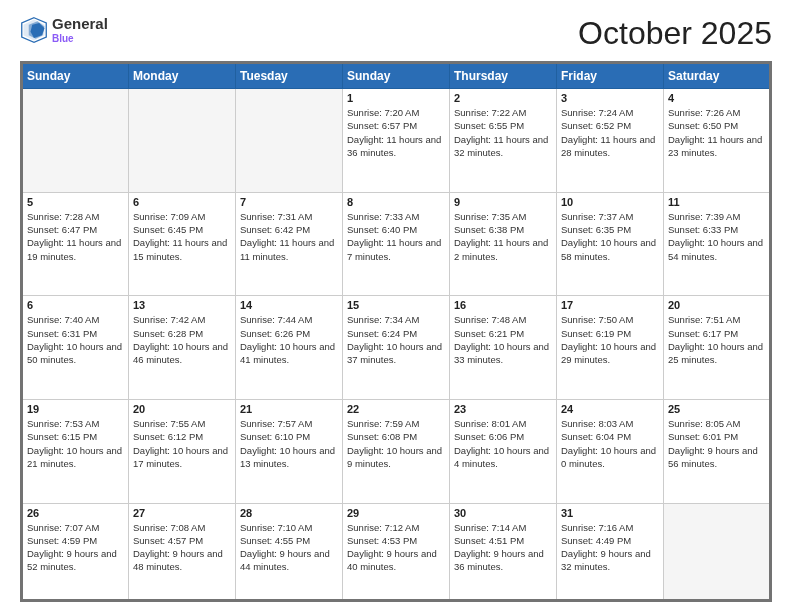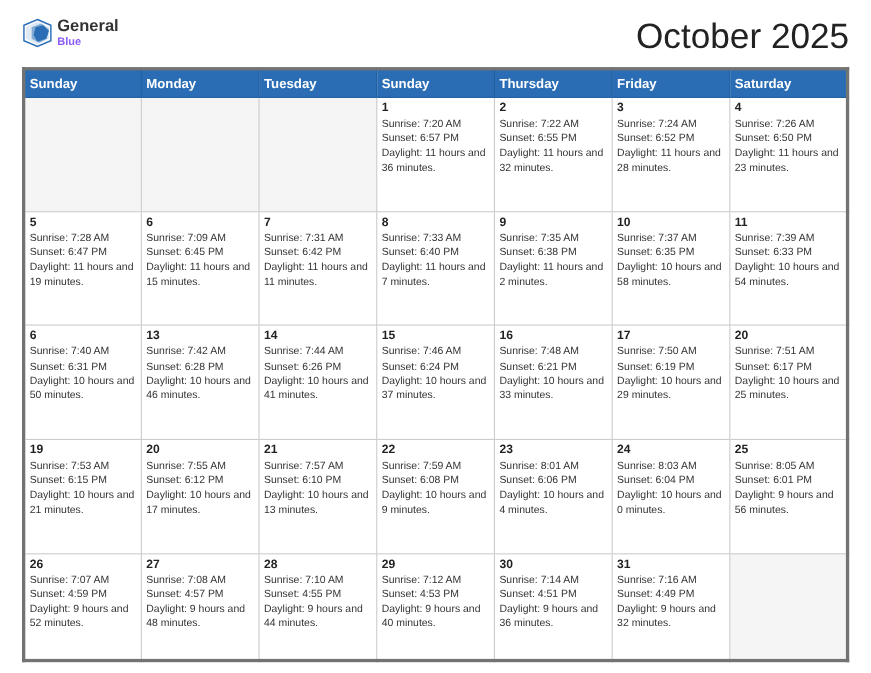--- a/index.html
+++ b/index.html
@@ -241,21 +241,21 @@
           </td>
           <td>
             <div class="day-num">14</div>
             <div class="day-info">Sunrise: 7:44 AM
 Sunset: 6:26 PM
 Daylight: 10 hours
 and 41 minutes.</div>
           </td>
           <td>
             <div class="day-num">15</div>
-            <div class="day-info">Sunrise: 7:46 AM
+            <div class="day-info">Sunrise: 7:34 AM
 Sunset: 6:24 PM
 Daylight: 10 hours
 and 37 minutes.</div>
           </td>
           <td>
             <div class="day-num">16</div>
             <div class="day-info">Sunrise: 7:48 AM
 Sunset: 6:21 PM
 Daylight: 10 hours
 and 33 minutes.</div>

